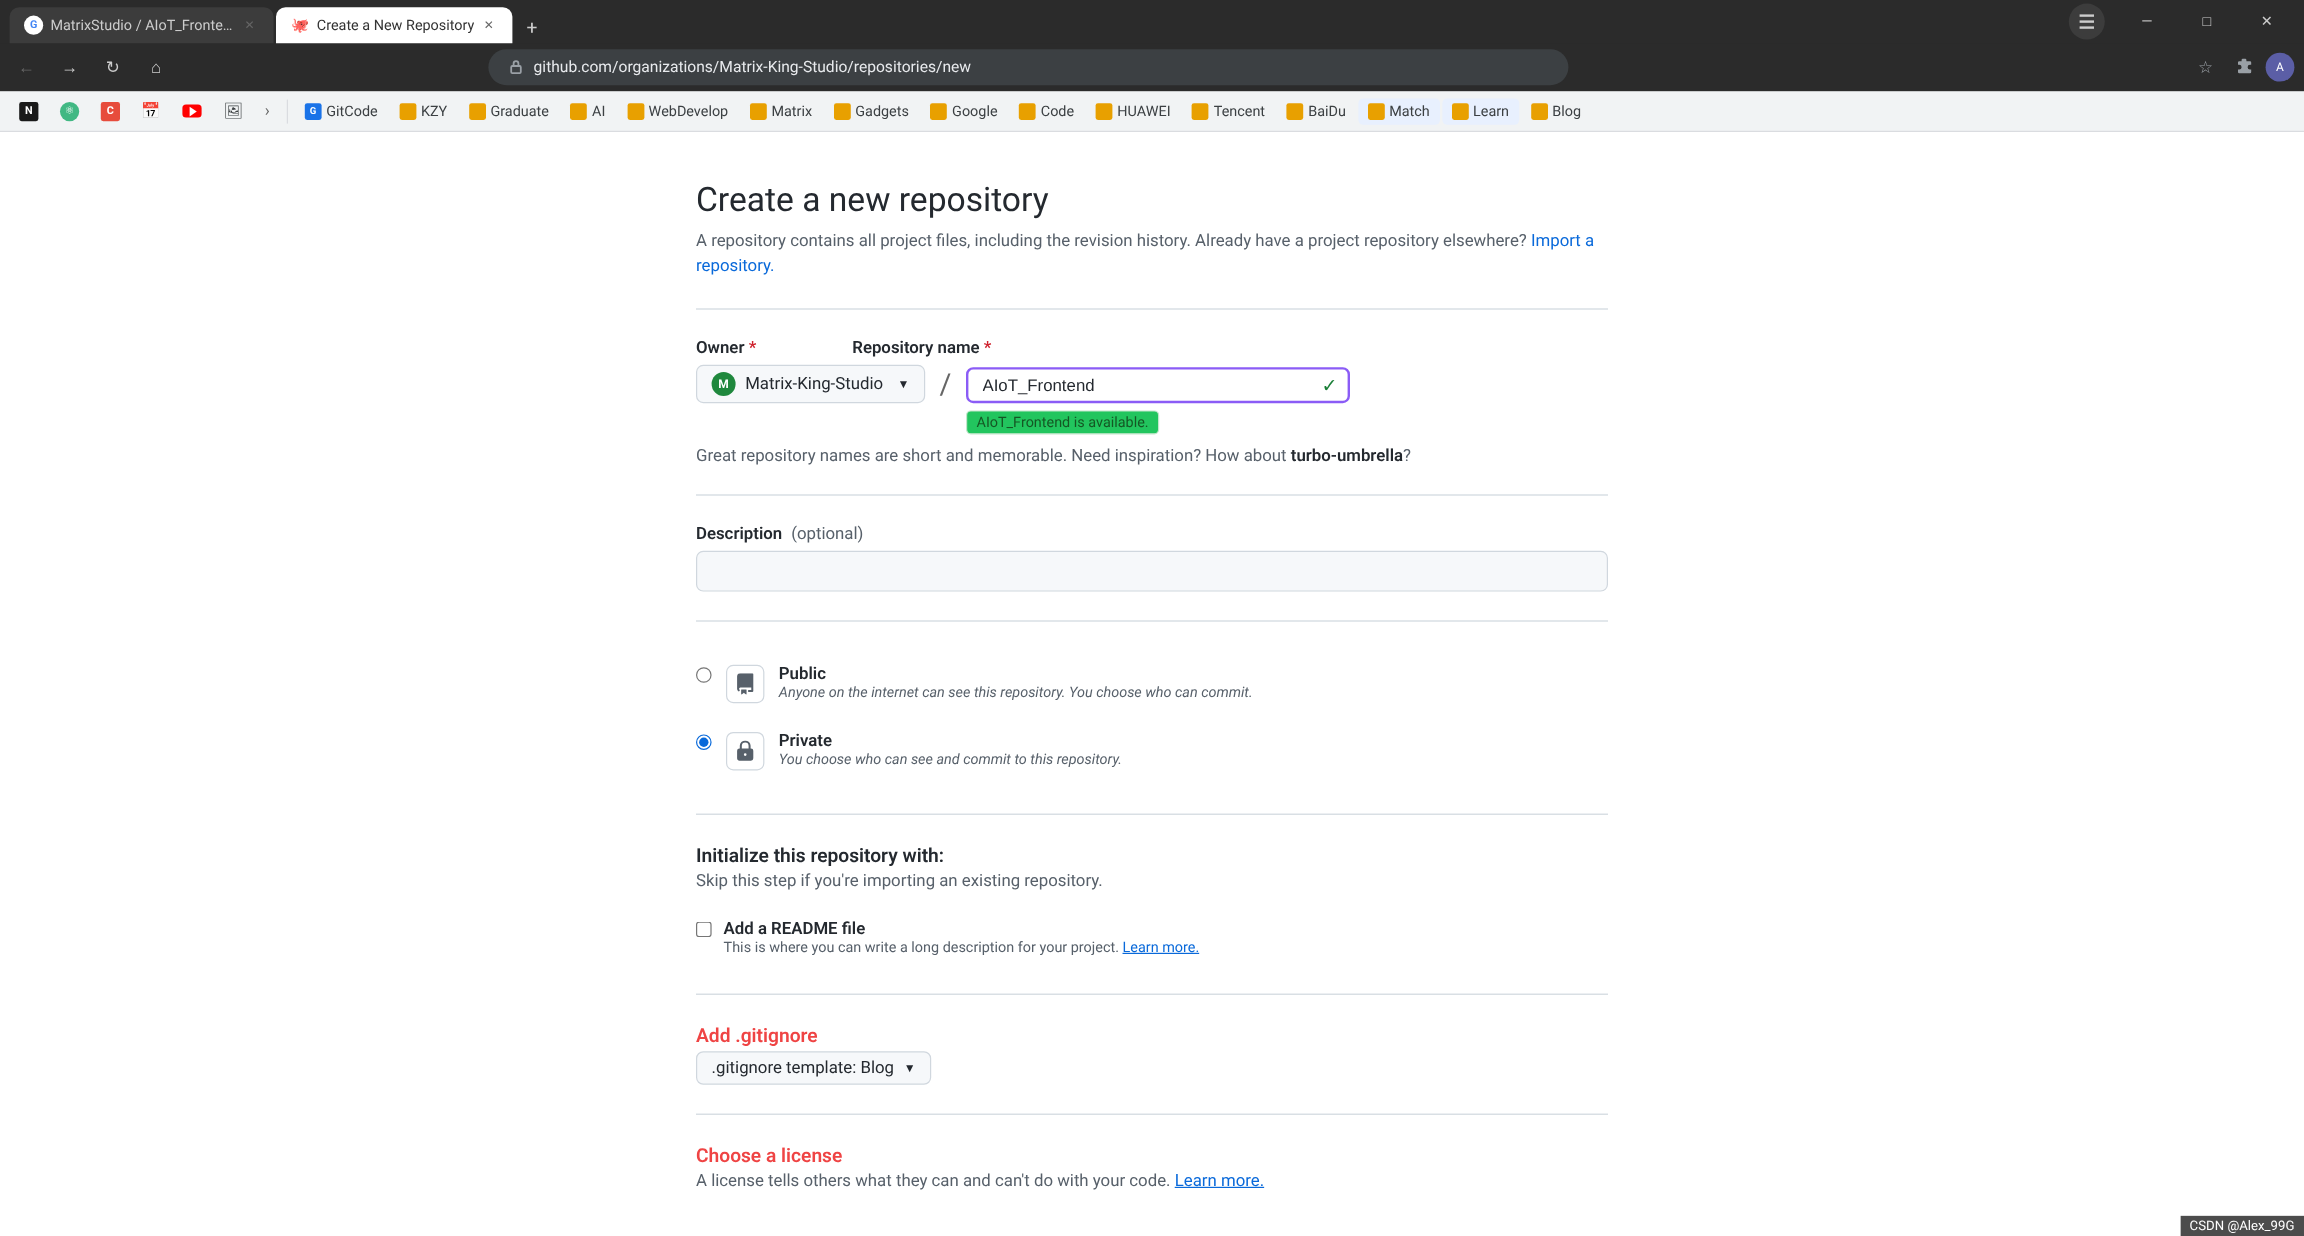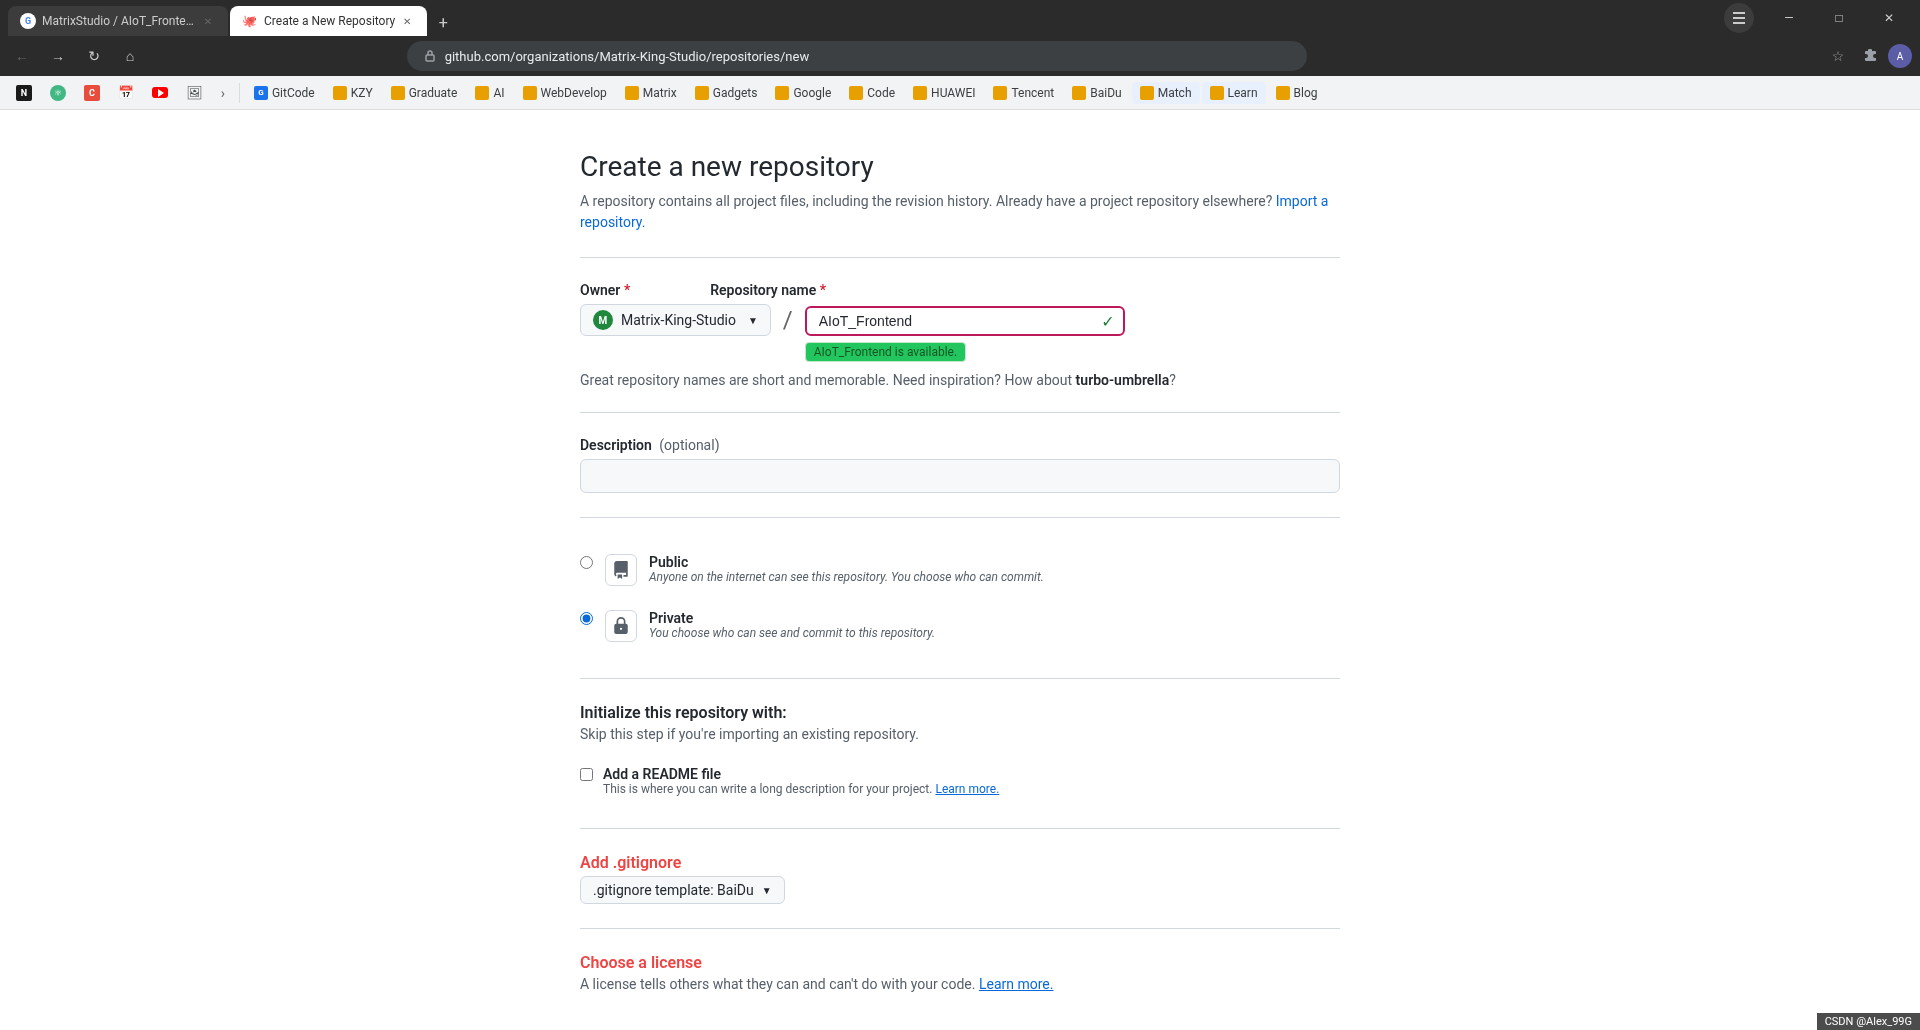--- a/index.html
+++ b/index.html
@@ -51,21 +51,21 @@
     .owner-repo-row { display: flex; align-items: flex-end; gap: 8px; margin-bottom: 8px; }
 
     .form-label { font-size: 14px; font-weight: 600; color: #24292f; margin-bottom: 6px; }
     .form-label .required { color: #cf222e; }
 
     .owner-dropdown { display: flex; align-items: center; gap: 8px; padding: 5px 12px; border: 1px solid #d0d7de; border-radius: 6px; background: #f6f8fa; cursor: pointer; font-size: 14px; color: #24292f; }
     .owner-avatar { width: 20px; height: 20px; border-radius: 50%; background: #1f883d; display: flex; align-items: center; justify-content: center; color: white; font-size: 10px; font-weight: bold; }
     .slash { font-size: 24px; color: #666; padding: 0 4px; margin-bottom: 2px; }
 
     .repo-name-input-wrapper { position: relative; }
-    .repo-name-input { width: 320px; padding: 5px 32px 5px 12px; border: 2px solid #be185d; border-radius: 6px; font-size: 14px; color: #24292f; outline: none; }
+    .repo-name-input { width: 320px; padding: 5px 32px 5px 12px; border: 2px solid #8b5cf6; border-radius: 6px; font-size: 14px; color: #24292f; outline: none; }
     .repo-name-check { position: absolute; right: 10px; top: 50%; transform: translateY(-50%); color: #1a7f37; font-size: 16px; }
 
     .availability-tooltip { display: inline-block; background: #22c55e; border: 1px solid #c3e6cb; border-radius: 4px; padding: 2px 8px; font-size: 12px; color: #155724; }
 
     .suggestion-text { font-size: 14px; color: #57606a; margin-top: 6px; }
     .suggestion-text strong { font-weight: 600; color: #24292f; }
     .suggestion-text a { color: #0969da; font-weight: 600; text-decoration: none; }
 
     .description-input { width: 100%; padding: 5px 12px; border: 1px solid #d0d7de; border-radius: 6px; font-size: 14px; color: #24292f; outline: none; background: #f6f8fa; height: 34px; }
 
@@ -368,21 +368,21 @@
             </div>
           </div>
         </div>
       </div>
 
       <div class="divider"></div>
 
       <div class="gitignore-section">
         <div class="section-title">Add .gitignore</div>
         <div class="select-dropdown">
-          <span>.gitignore template: BaiDu</span>
+          <span>.gitignore template: Blog</span>
           <span style="font-size:10px;margin-left:4px;">▼</span>
         </div>
       </div>
 
       <div class="divider"></div>
 
       <div class="license-section">
         <div class="section-title">Choose a license</div>
         <div class="section-desc">
           <span>A license tells others what they can and can't do with your code.</span>

